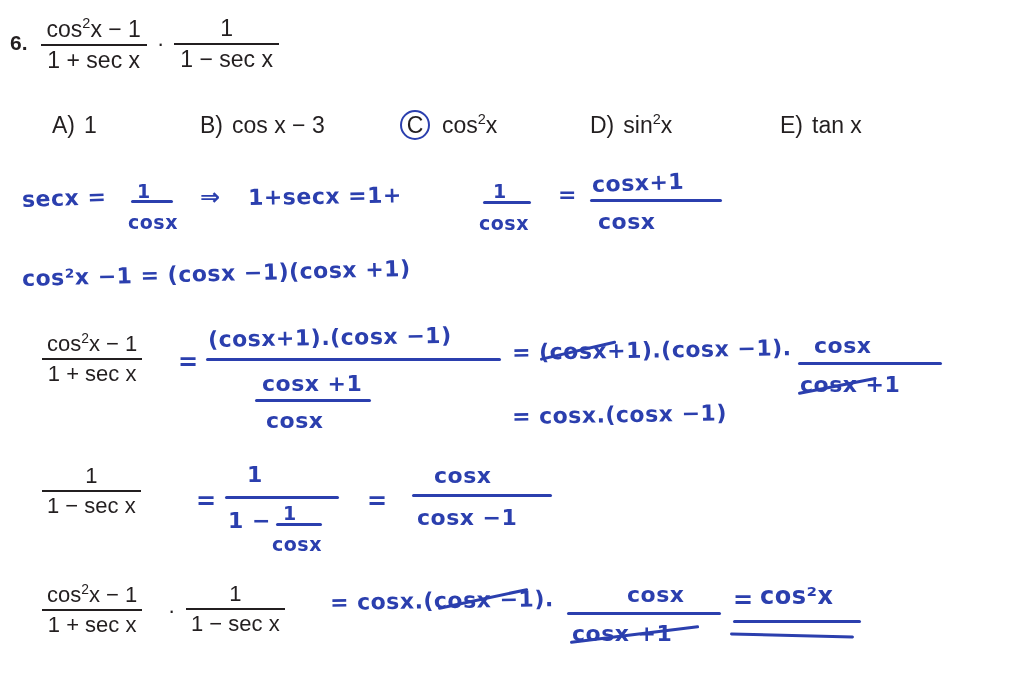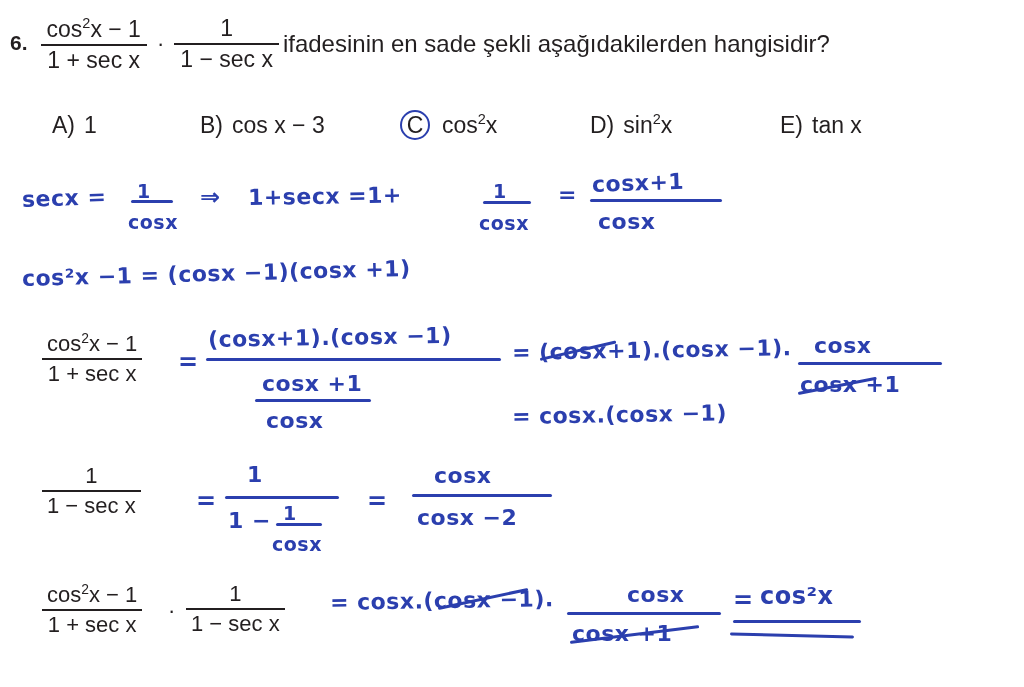--- a/index.html
+++ b/index.html
@@ -159,21 +159,20 @@
   </span>
 
   <span class="dot-op">·</span>
 
   <span class="frac">
     <span class="num">1</span>
     <span class="bar"></span>
     <span class="den">1 − sec x</span>
   </span>
 
-  <span class="q-tail">ifadesinin en sade şekli aşağıdakilerden hangisidir?</span>
 </div>
 
 <div class="choices">
   <div class="choice c-a">
     <span class="letter">A)</span>
     <span>1</span>
   </div>
   <div class="choice c-b">
     <span class="letter">B)</span>
     <span>cos x − 3</span>
@@ -233,21 +232,21 @@
   <span class="hw" style="left:247px; top:462px;">1</span>
   <div class="hline" style="left:225px; top:496px; width:114px;"></div>
   <span class="hw" style="left:228px; top:508px;">1 −</span>
   <span class="hw sm" style="left:283px; top:502px;">1</span>
   <div class="hline" style="left:276px; top:523px; width:46px; height:2.5px;"></div>
   <span class="hw sm" style="left:272px; top:533px;">cosx</span>
 
   <span class="hw lg" style="left:367px; top:487px;">=</span>
   <span class="hw" style="left:434px; top:463px;">cosx</span>
   <div class="hline" style="left:412px; top:494px; width:140px;"></div>
-  <span class="hw" style="left:417px; top:505px;">cosx −2</span>
+  <span class="hw" style="left:417px; top:505px;">cosx −1</span>
 
   <span class="hw" style="left:330px; top:590px; transform:rotate(-1deg);">= cosx.(cosx −1).</span>
   <div class="strike" style="left:438px; top:607px; width:92px; transform:rotate(-12deg);"></div>
   <span class="hw" style="left:627px; top:582px;">cosx</span>
   <div class="hline" style="left:567px; top:612px; width:154px;"></div>
   <span class="hw" style="left:572px; top:621px;">cosx +1</span>
   <div class="strike" style="left:570px; top:641px; width:130px; transform:rotate(-7deg);"></div>
 
   <span class="hw lg" style="left:733px; top:586px;">=</span>
   <span class="hw lg" style="left:760px; top:582px;">cos²x</span>

